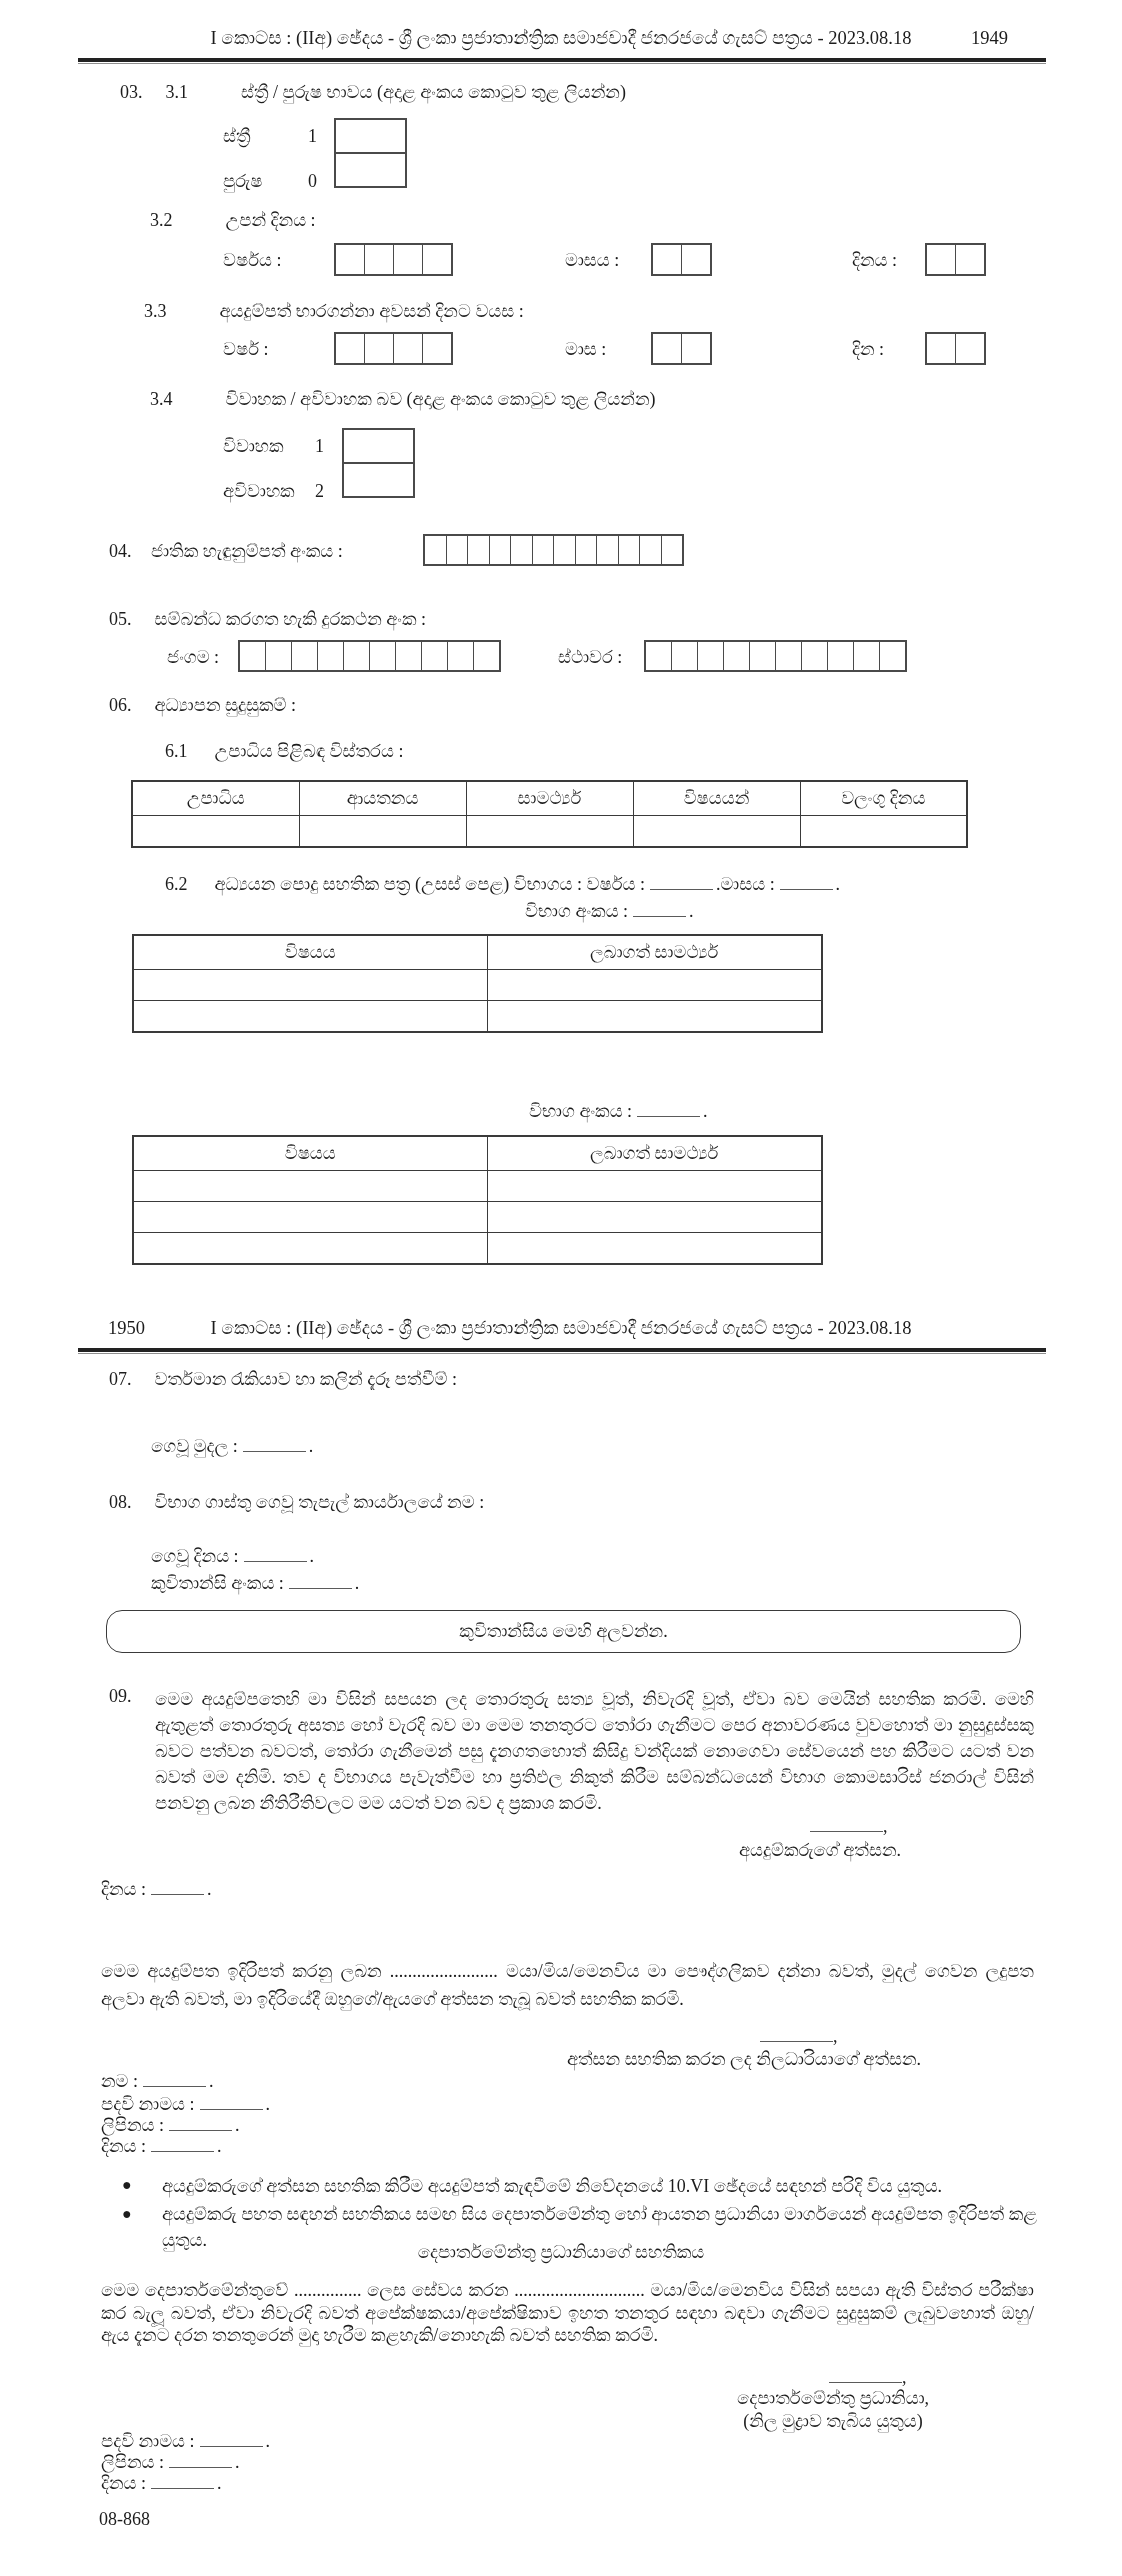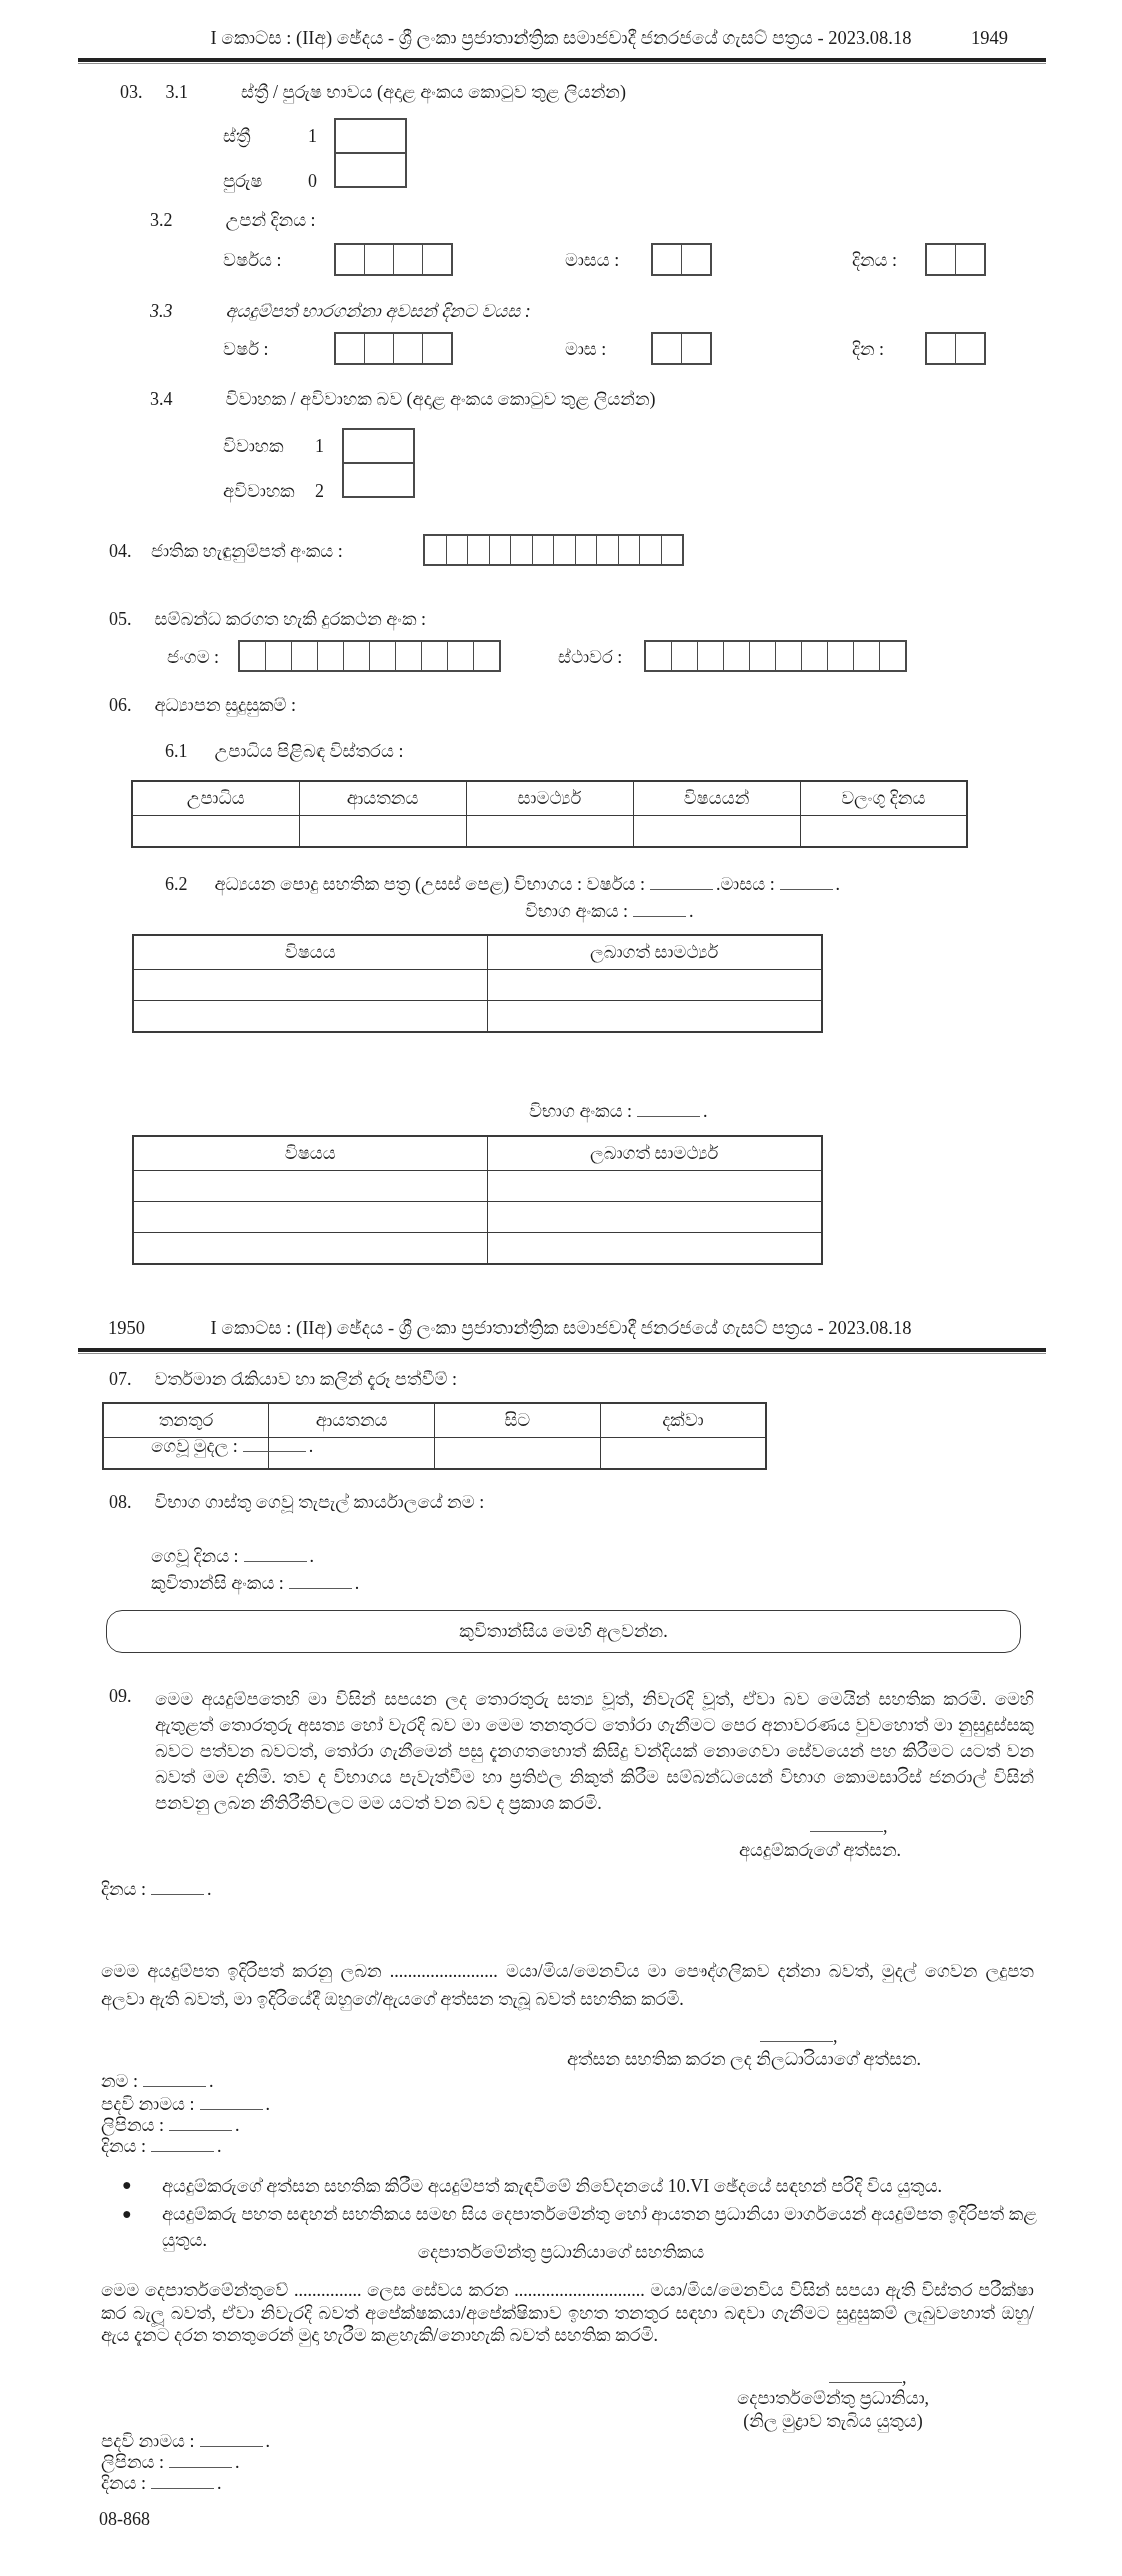--- a/index.html
+++ b/index.html
@@ -83,21 +83,21 @@
       <span class="cell"></span>
         <span class="cell"></span>
     </div>
     <span class="abs" style="left:852px;top:6.6px;">දිනය :</span>
     <div class="abs grid" style="left:925px;top:0;">
       <span class="cell"></span>
         <span class="cell"></span>
     </div>
   </div>
 
-  <div class="abs" style="top:301px;left:150px;font-style:italic;">
+  <div class="abs" style="top:301px;left:144px;">
     <span class="num" style="width:71px;">3.3</span>
     <span>අයදුම්පත් භාරගන්නා අවසන් දිනට වයස :</span>
   </div>
   <div class="abs" style="top:332px;left:0;width:100%;height:40px;">
     <span class="abs" style="left:223px;top:6.6px;">වර්ෂ :</span>
     <div class="abs grid" style="left:334px;top:0;">
       <span class="cell"></span>
         <span class="cell"></span>
         <span class="cell"></span>
         <span class="cell"></span>
@@ -267,38 +267,20 @@
   <div class="abs" style="top:1318px;left:108px;font-size:18.5px;">1950</div>
   <div class="abs center" style="top:1318px;font-size:18.5px;">
     <span>I කොටස : (IIඅ) ඡේදය - ශ්‍රී ලංකා ප්‍රජාතාන්ත්‍රික සමාජවාදී ජනරජයේ ගැසට් පත්‍රය - 2023.08.18</span>
   </div>
   <div class="abs hrule" style="top:1348px;left:78px;width:968px;"></div>
 
   <div class="abs" style="top:1369px;left:109px;">
     <span class="num" style="width:41px;">07.</span>
     <span>වර්තමාන රැකියාව හා කලින් දැරූ පත්වීම් :</span>
   </div>
-  <table class="frm abs" style="top:1402px;left:102px;width:665px;">
-    <thead>
-      <tr>
-        <th>තනතුර</th>
-        <th>ආයතනය</th>
-        <th>සිට</th>
-        <th>දක්වා</th>
-      </tr>
-    </thead>
-    <tbody>
-      <tr>
-        <td></td>
-          <td></td>
-          <td></td>
-          <td></td>
-      </tr>
-    </tbody>
-  </table>
 
   <div class="abs" style="top:1492px;left:109px;">
     <span class="num" style="width:41px;">08.</span>
     <span>විභාග ගාස්තු ගෙවූ තැපැල් කාර්යාලයේ නම :</span>
   </div>
   <div class="abs" style="top:1436px;left:151px;">
     <span>ගෙවූ මුදල  :</span><span class="fline w95"></span><span>.</span>
   </div>
   <div class="abs" style="top:1546px;left:151px;">
     <span>ගෙවූ දිනය  :</span><span class="fline w95"></span><span>.</span>

